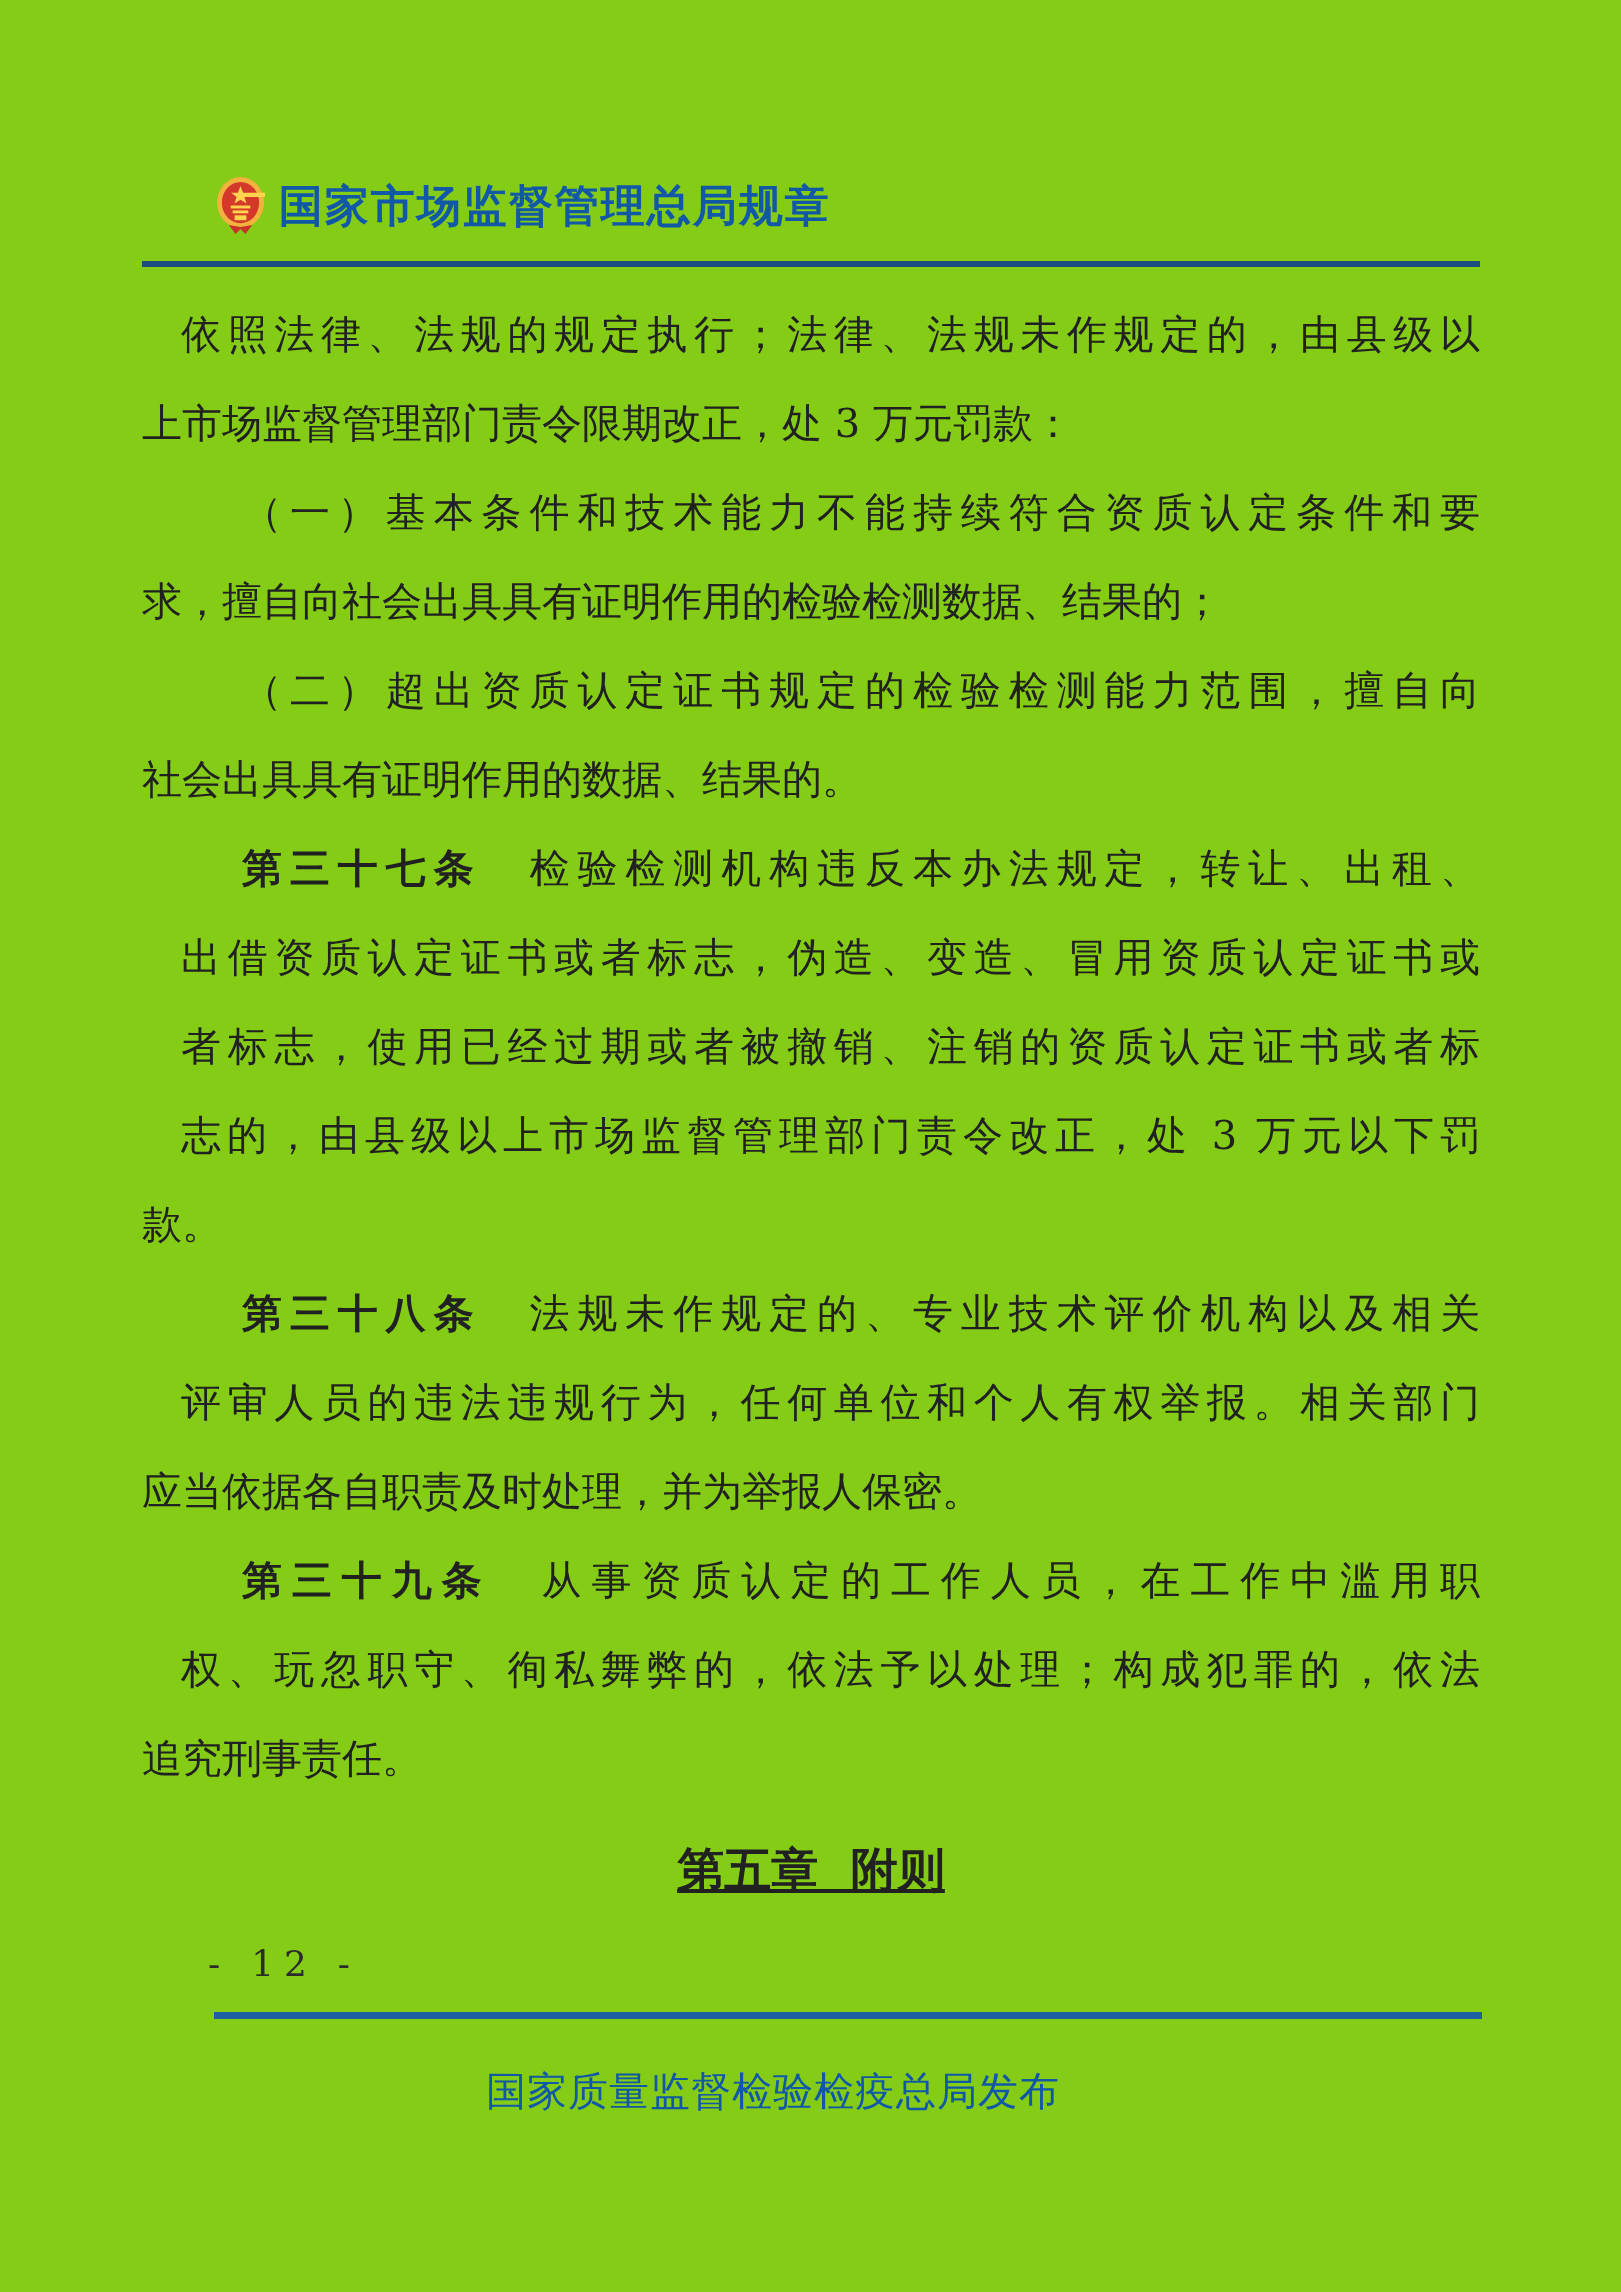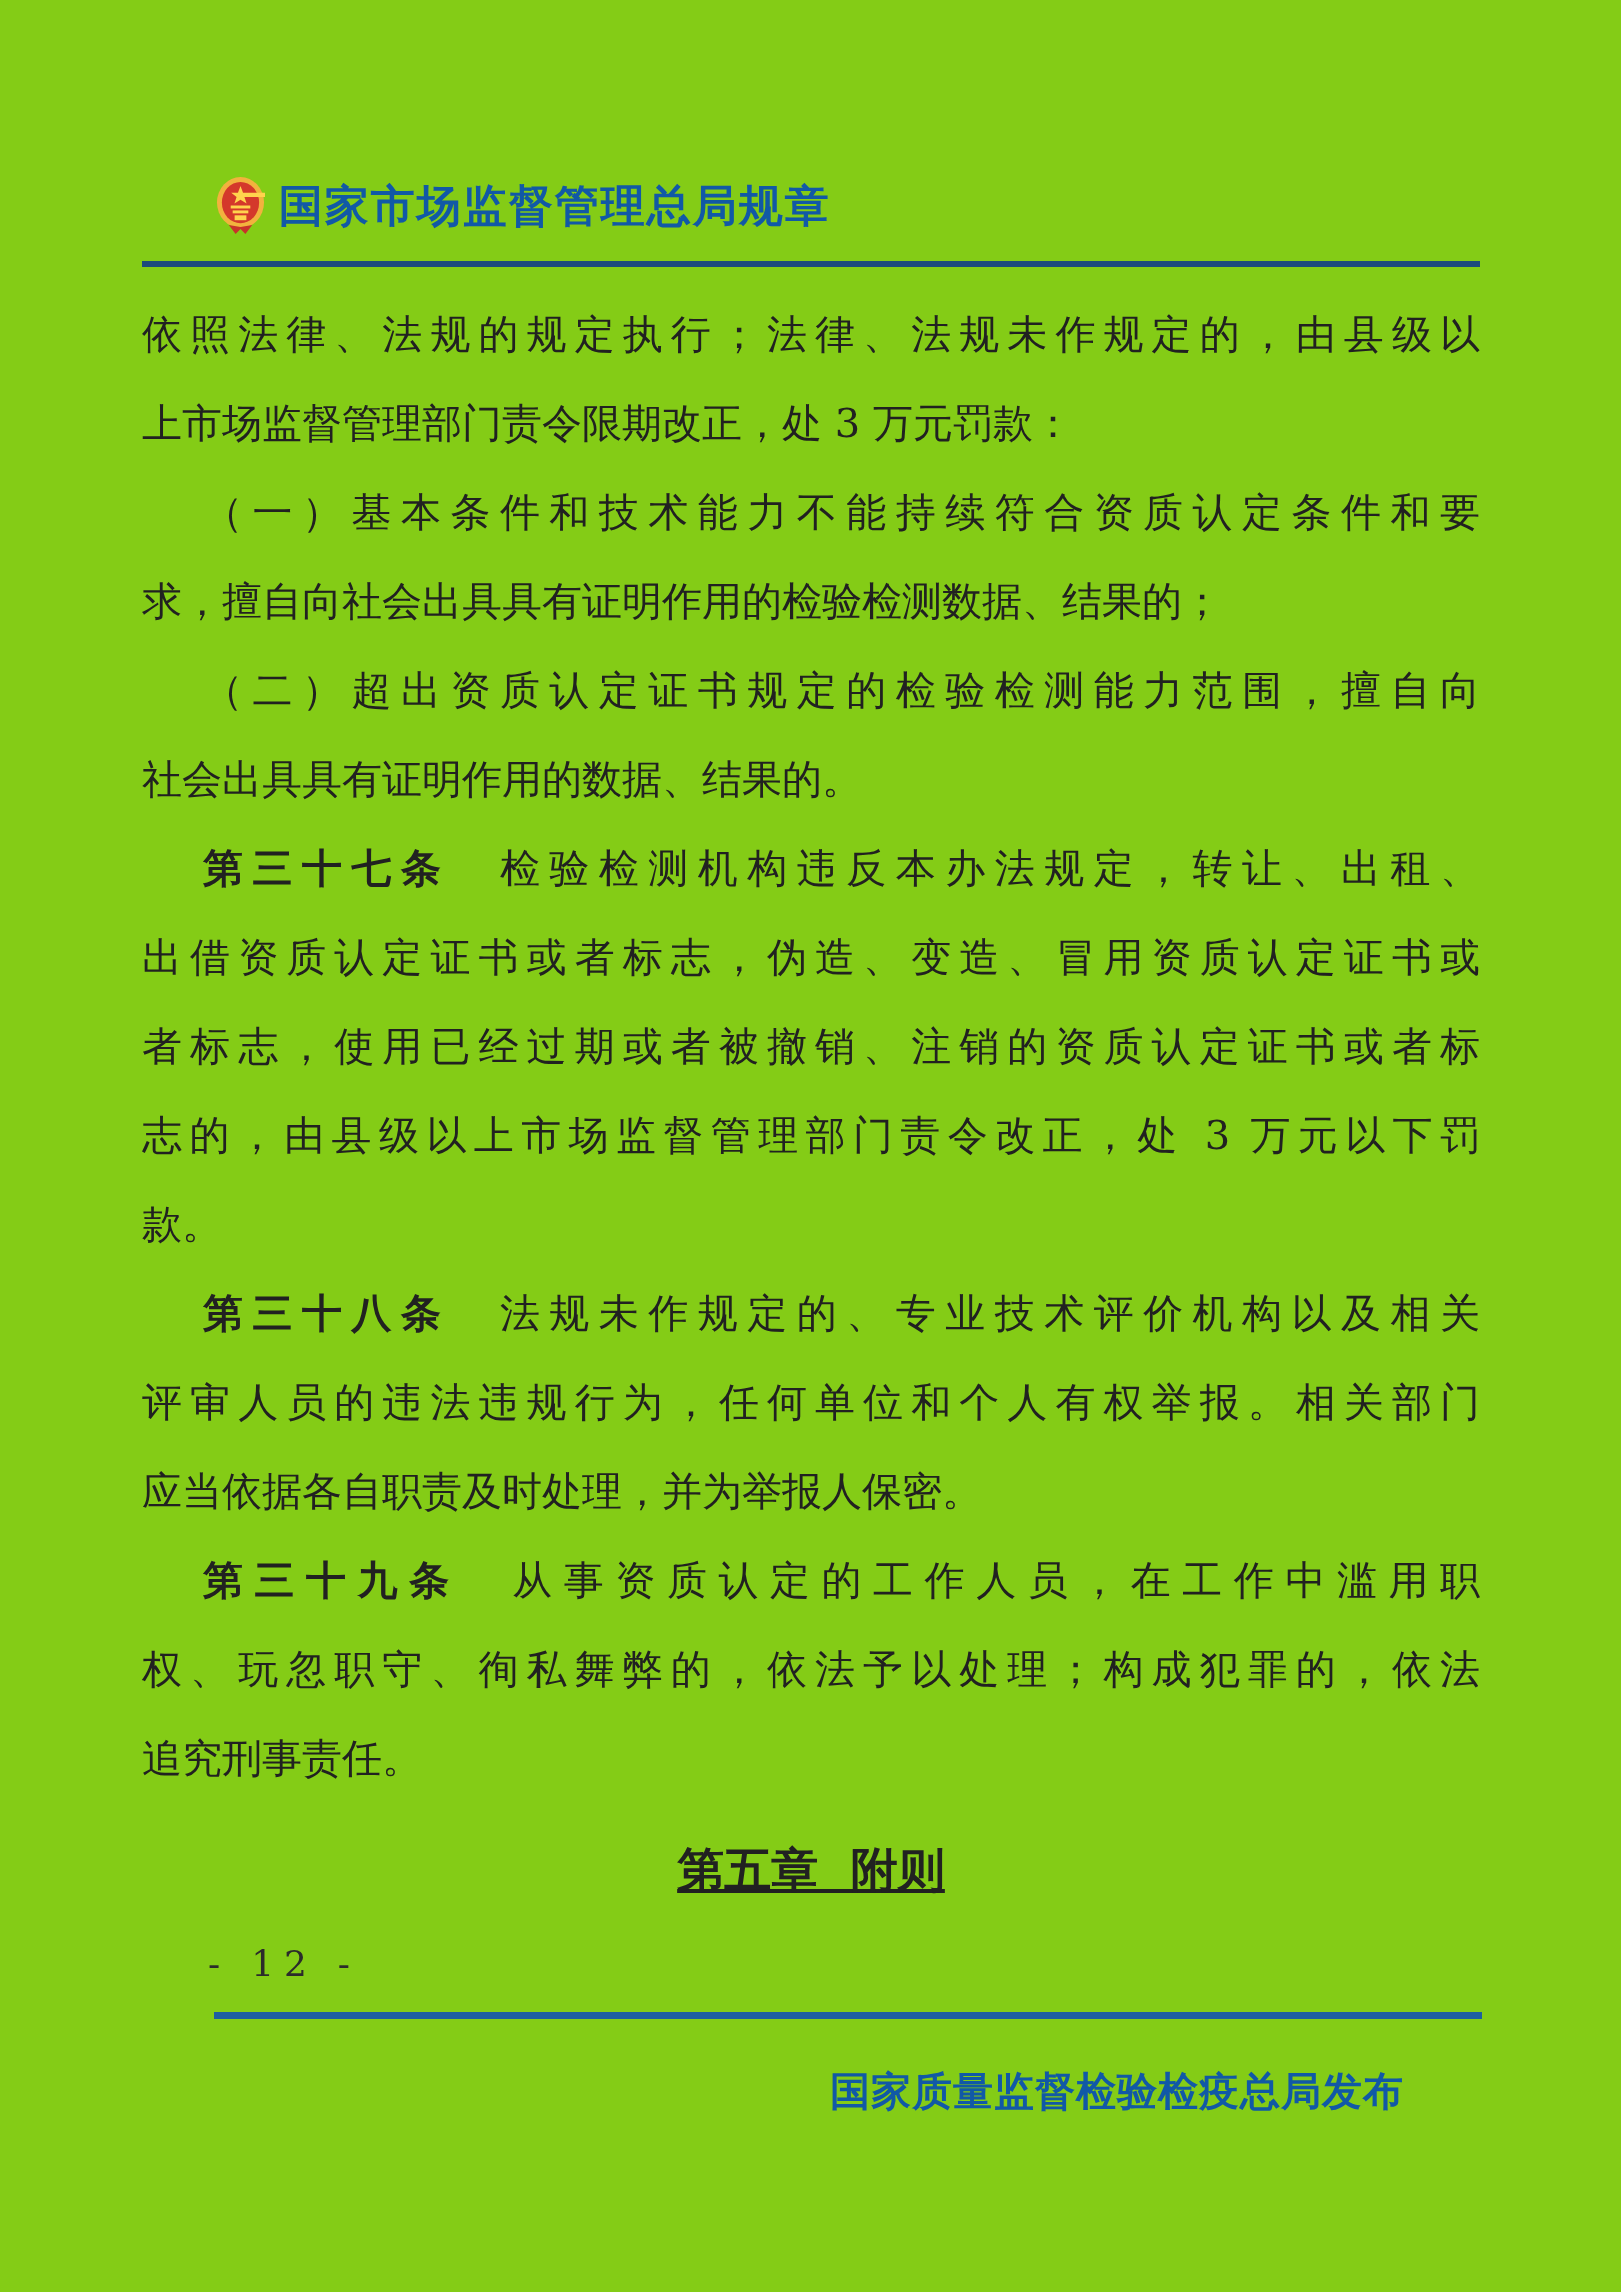--- a/index.html
+++ b/index.html
@@ -59,20 +59,21 @@
   }
   .line {
     line-height: 89px;
     height: 89px;
     white-space: normal;
   }
   .line.indent { padding-left: 61px; }
   .line.fill {
     text-align: justify;
     text-align-last: justify;
+    margin-left: 39px;
   }
   .lead {
     font-family: "DejaVu Sans", "Liberation Sans", sans-serif;
     font-weight: 700;
   }
 
   .chapter {
     position: absolute;
     top: 1839px;
     left: 142px;
@@ -104,23 +105,23 @@
     height: 6.9px;
     background: #1d5fa0;
   }
   .publisher {
     position: absolute;
     top: 2064px;
     left: 142px;
     width: 1338px;
     padding-right: 76px;
     box-sizing: border-box;
-    text-align: right;
+    text-align: center;
     font-family: "DejaVu Sans", "Liberation Sans", sans-serif;
-    font-weight: 700;
+    font-weight: 400;
     font-size: 40px;
     letter-spacing: 1px;
     color: #1159a6;
   }
 </style>
 </head>
 <body>
 
 <div class="page">
 

